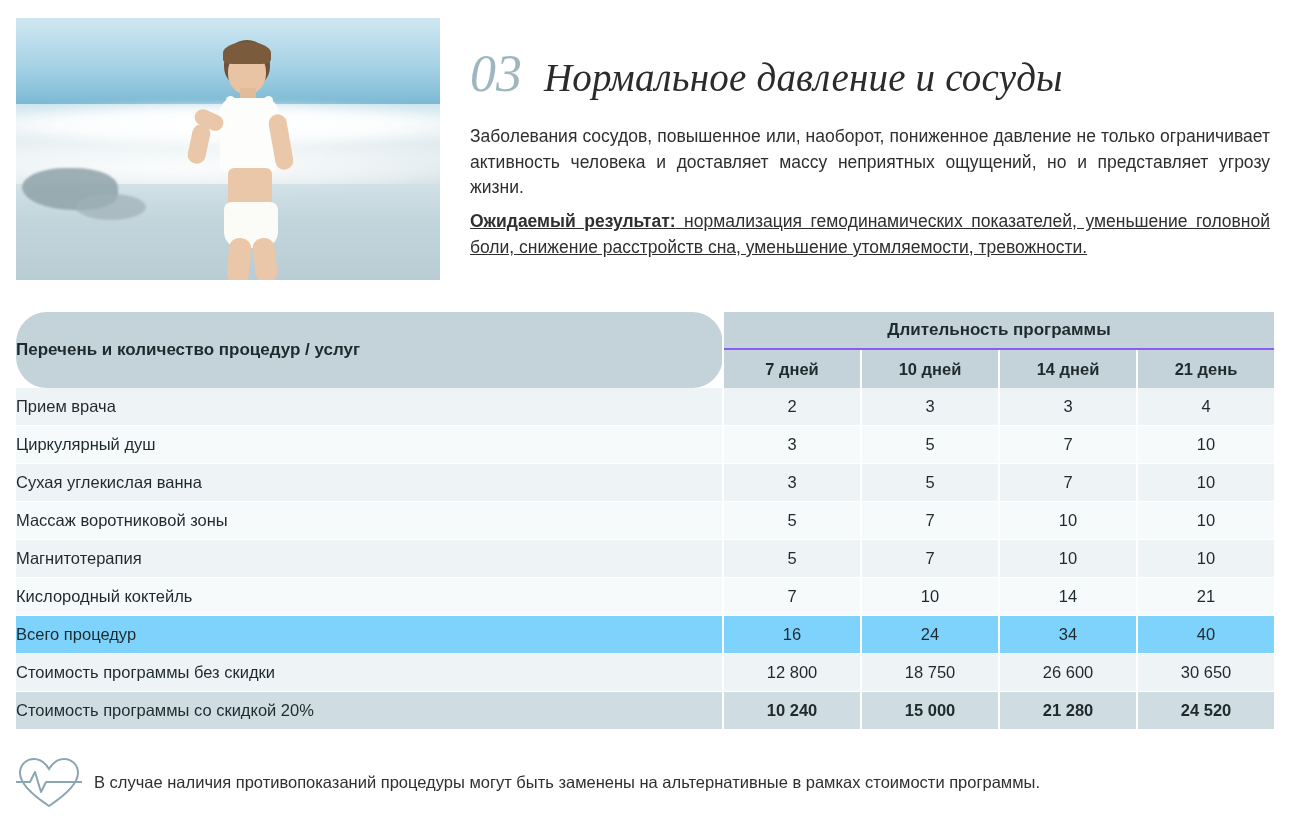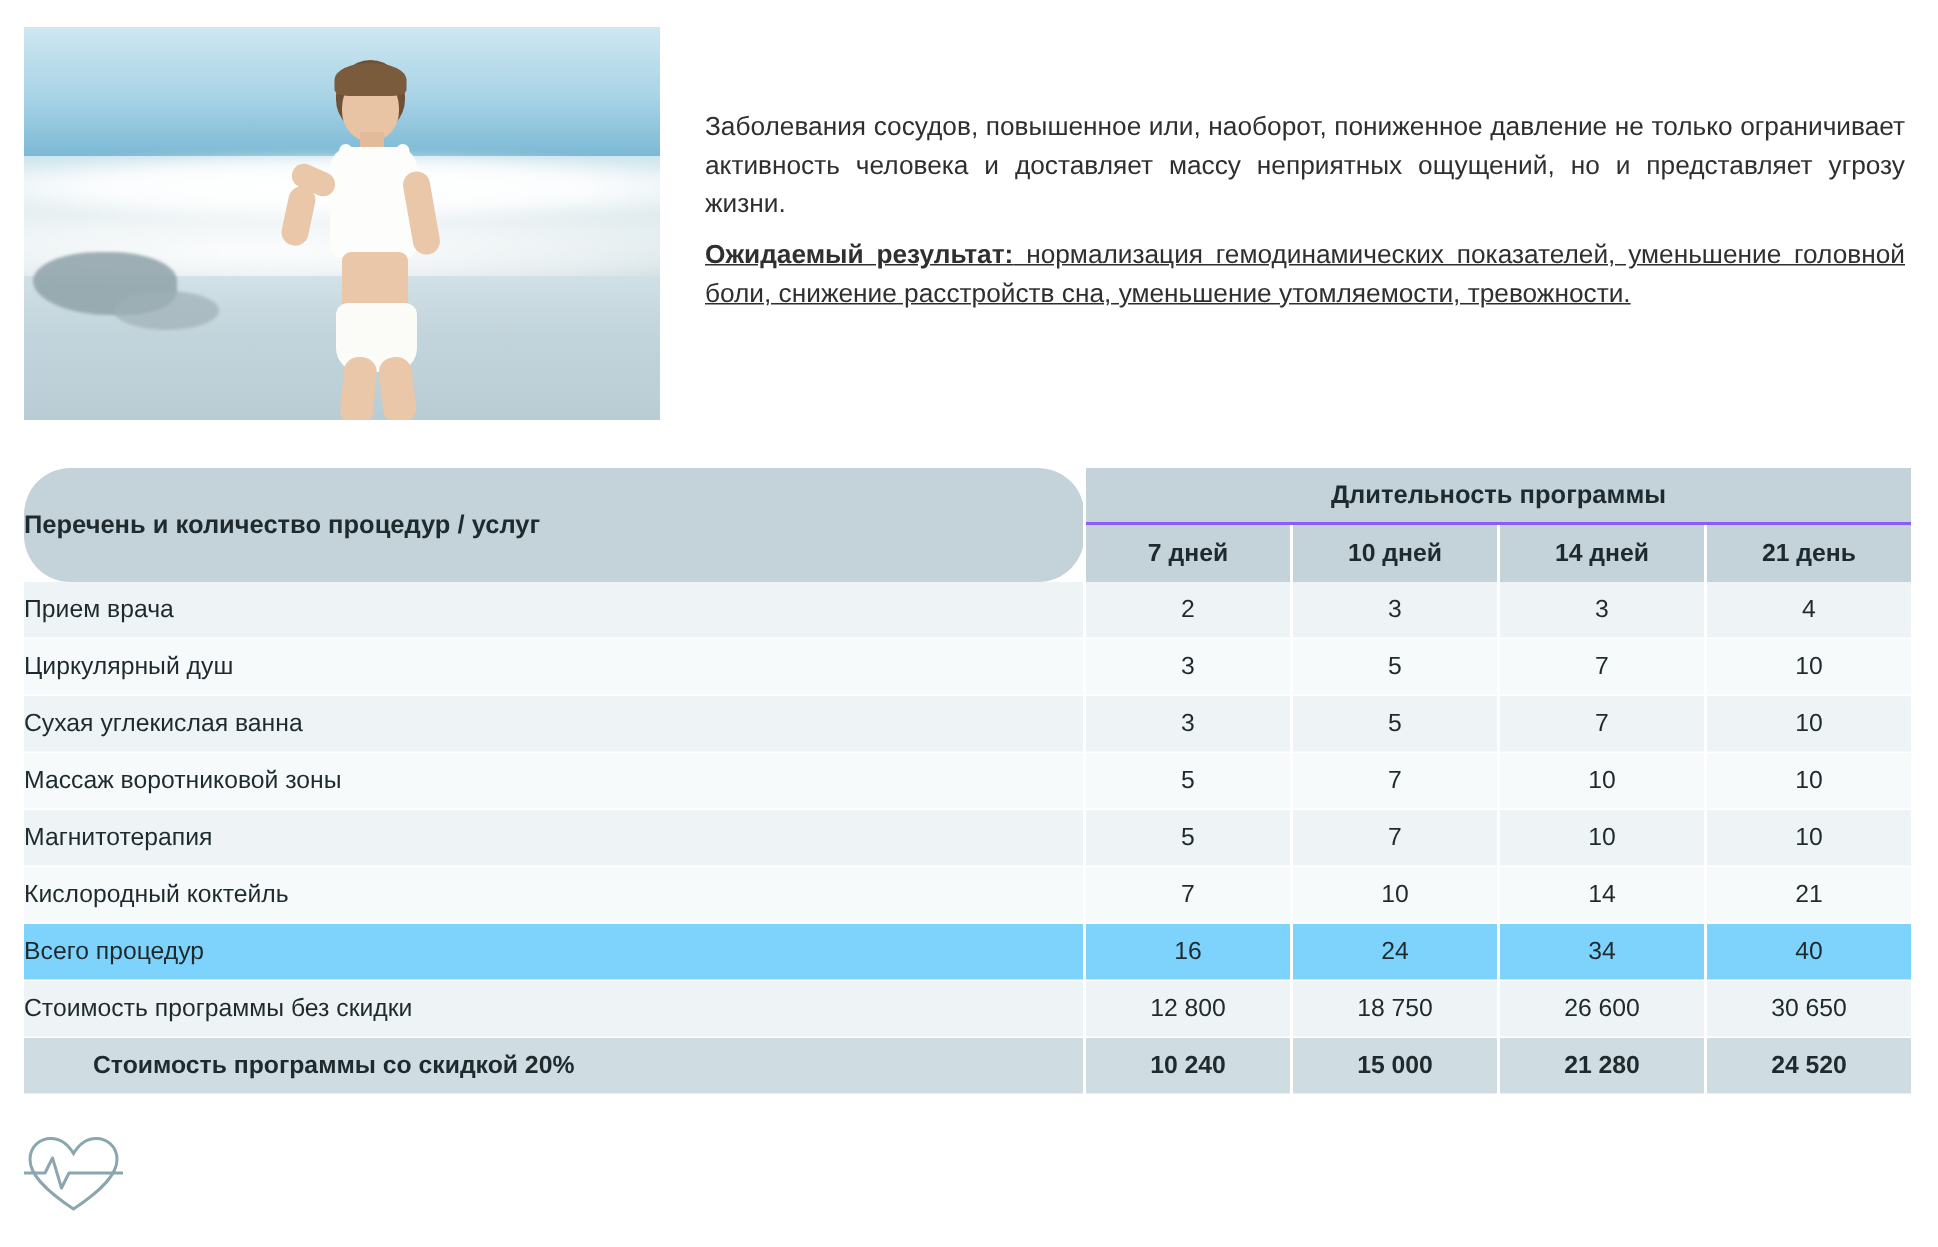--- a/index.html
+++ b/index.html
@@ -233,21 +233,21 @@
   td.val {
     text-align: center;
     color: #1f2a2e;
     border-left: 2px solid #ffffff;
   }
   tr.odd td { background: #eef3f5; }
   tr.even td { background: #f7fafb; }
   tr.sum td { background: #7dd3fc; margin-top: 14px; }
   tr.price td { background: #eef3f5; }
   tr.total td { background: #cfdce1; font-weight: bold; }
-  tr.total td.name { font-weight: bold; padding-left: 46px; }
+  tr.total td.name { font-weight: normal; }
 
   
   .footer {
     position: absolute;
     left: 16px;
     top: 756px;
     width: 1258px;
     display: flex;
     align-items: center;
     gap: 12px;
@@ -283,20 +283,24 @@
       <div class="armL"></div>
       <div class="armL2"></div>
       <div class="armR"></div>
       <div class="legL"></div>
       <div class="legR"></div>
     </div>
   </div>
 </div>
 
 <div class="header-block">
+  <div class="title-row">
+    <div class="num">03</div>
+    <div class="title">Нормальное давление и сосуды</div>
+  </div>
   <div class="para">Заболевания сосудов, повышенное или, наоборот, пониженное давление не только ограничивает активность человека и доставляет массу неприятных ощущений, но и представляет угрозу жизни.</div>
   <div class="para second">
     <b>Ожидаемый результат:</b><span> нормализация гемодинамических показателей, уменьшение головной боли, снижение расстройств сна, уменьшение утомляемости, тревожности.</span>
   </div>
 </div>
 
 <div class="table-wrap">
   <table class="prog">
     <thead>
       <tr>
@@ -378,13 +382,14 @@
   </table>
 </div>
 
 <div class="footer">
   <span class="heart-icon">
     <svg viewBox="0 0 66 54" width="66" height="54" aria-hidden="true">
       <path d="M33 50 C 12 36, 4 26, 4 17 C 4 8, 11 3, 18 3 C 25 3, 30 8, 33 13 C 36 8, 41 3, 48 3 C 55 3, 62 8, 62 17 C 62 26, 54 36, 33 50 Z" fill="none" stroke="#8aa6b0" stroke-width="2"></path>
       <path d="M0 26 L 14 26 L 19 16 L 25 36 L 30 26 L 66 26" fill="none" stroke="#8aa6b0" stroke-width="2" stroke-linejoin="round" stroke-linecap="round"></path>
     </svg>
   </span>
+  <span class="footer-note">В случае наличия противопоказаний процедуры могут быть заменены на альтернативные в рамках стоимости программы.</span>
 </div>
 
 </body></html>

